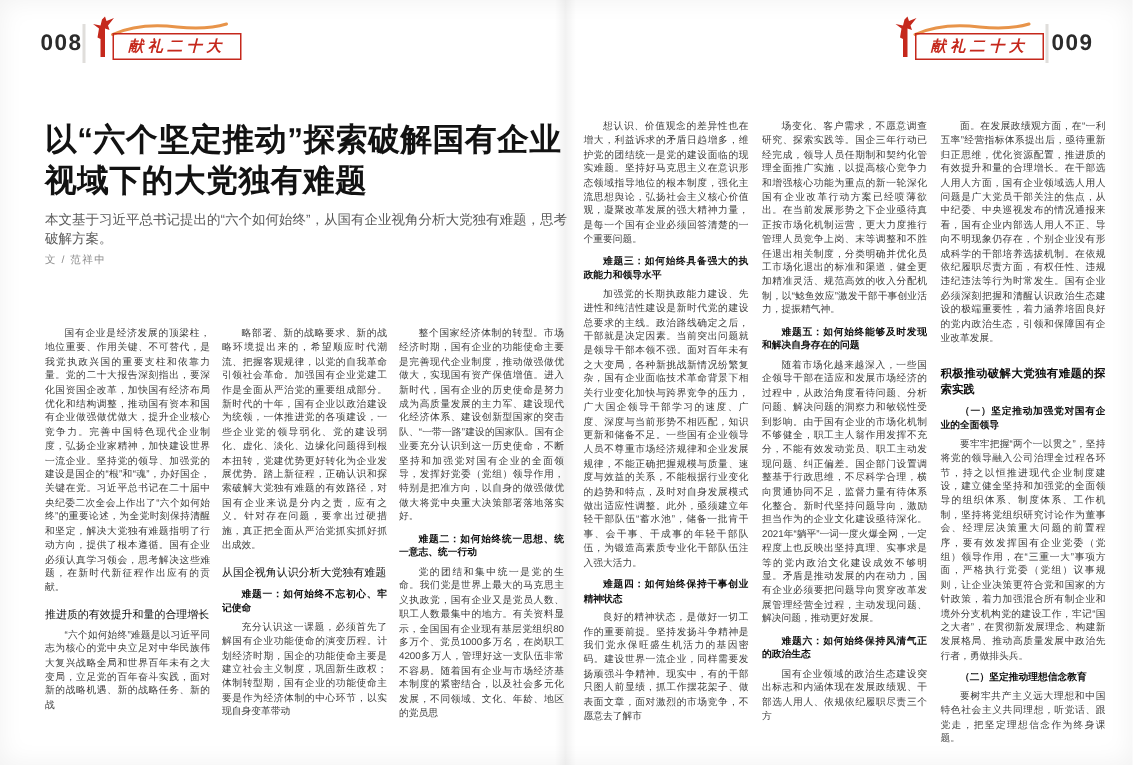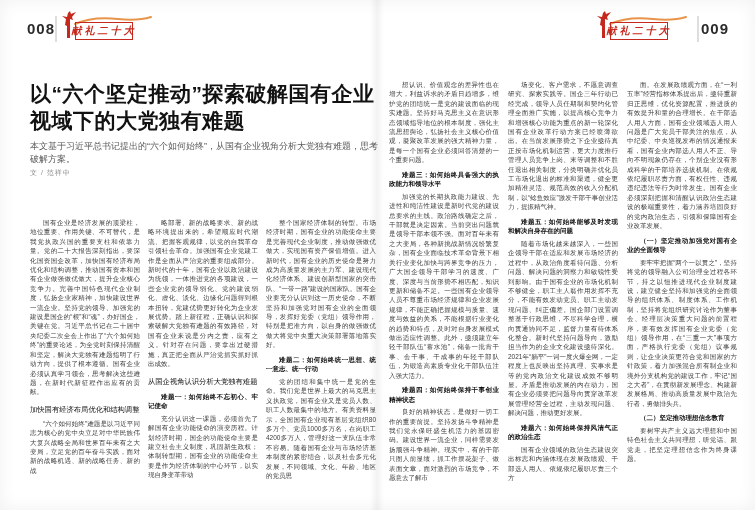--- a/index.html
+++ b/index.html
@@ -33,21 +33,21 @@
   .hdr-divider.left { left: 55px; }
   .hdr-divider.right { left: 697px; }
   .badge {
     position: absolute; top: 10px; width: 104px; height: 34px;
   }
   .badge.left { left: 61px; }
   .badge.right { left: 596px; }
   .badge .figure { position: absolute; left: 0; top: 0; }
   .badge .swoosh { position: absolute; left: 12px; top: 2px; }
   .badge .frame {
-    position: absolute; left: 14px; top: 12px; width: 58px; height: 18px;
+    position: absolute; left: 14px; top: 12px; width: 86px; height: 18px;
     border: 1px solid #d0492f;
     box-sizing: border-box;
     display: flex; align-items: center; justify-content: center;
   }
   .badge .frame span {
     font-family: "Liberation Serif", "DejaVu Serif", serif;
     font-style: italic; font-weight: bold;
     font-size: 10px; letter-spacing: 3px; color: #c5281c;
     white-space: nowrap;
   }
@@ -132,21 +132,21 @@
   </div>
   <div class="hdr-divider right"></div>
   <div class="pageno right">009</div>
 
   <h1 class="title" style="margin:0">以“六个坚定推动”探索破解国有企业视域下的大党独有难题</h1>
   <p class="abstract" style="margin:0">本文基于习近平总书记提出的“六个如何始终”，从国有企业视角分析大党独有难题，思考破解方案。</p>
   <div class="byline">文 / 范祥中</div>
 
   <div class="col lp c1">
       <div class="para">国有企业是经济发展的顶梁柱，地位重要、作用关键、不可替代，是我党执政兴国的重要支柱和依靠力量。党的二十大报告深刻指出，要深化国资国企改革，加快国有经济布局优化和结构调整，推动国有资本和国有企业做强做优做大，提升企业核心竞争力。完善中国特色现代企业制度，弘扬企业家精神，加快建设世界一流企业。坚持党的领导、加强党的建设是国企的“根”和“魂”，办好国企，关键在党。习近平总书记在二十届中央纪委二次全会上作出了“六个如何始终”的重要论述，为全党时刻保持清醒和坚定，解决大党独有难题指明了行动方向，提供了根本遵循。国有企业必须认真学习领会，思考解决这些难题，在新时代新征程作出应有的贡献。</div>
-      <div class="h-major">加快国有经济布局优化和结构调整</div>
+      <div class="h-major">推进质的有效提升和量的合理增长</div>
       <div class="para">“六个如何始终”难题是以习近平同志为核心的党中央立足对中华民族伟大复兴战略全局和世界百年未有之大变局，立足党的百年奋斗实践，面对新的战略机遇、新的战略任务、新的战</div>
     </div>
   <div class="col lp c2">
       <div class="para">略部署、新的战略要求、新的战略环境提出来的，希望顺应时代潮流、把握客观规律，以党的自我革命引领社会革命。加强国有企业党建工作是全面从严治党的重要组成部分。新时代的十年，国有企业以政治建设为统领，一体推进党的各项建设，一些企业党的领导弱化、党的建设弱化、虚化、淡化、边缘化问题得到根本扭转，党建优势更好转化为企业发展优势。踏上新征程，正确认识和探索破解大党独有难题的有效路径，对国有企业来说是分内之责，应有之义。针对存在问题，要拿出过硬措施，真正把全面从严治党抓实抓好抓出成效。</div>
       <div class="h-major">从国企视角认识分析大党独有难题</div>
       <div class="h-minor">难题一：如何始终不忘初心、牢记使命</div>
       <div class="para">充分认识这一课题，必须首先了解国有企业功能使命的演变历程。计划经济时期，国企的功能使命主要是建立社会主义制度，巩固新生政权；体制转型期，国有企业的功能使命主要是作为经济体制的中心环节，以实现自身变革带动</div>
     </div>
   <div class="col lp c3">
       <div class="para">整个国家经济体制的转型。市场经济时期，国有企业的功能使命主要是完善现代企业制度，推动做强做优做大，实现国有资产保值增值。进入新时代，国有企业的历史使命是努力成为高质量发展的主力军、建设现代化经济体系、建设创新型国家的突击队、“一带一路”建设的国家队。国有企业要充分认识到这一历史使命，不断坚持和加强党对国有企业的全面领导，发挥好党委（党组）领导作用，特别是把准方向，以自身的做强做优做大将党中央重大决策部署落地落实好。</div>
@@ -163,20 +163,21 @@
     </div>
   <div class="col rp c5">
       <div class="para">场变化、客户需求，不愿意调查研究、探索实践等。国企三年行动已经完成，领导人员任期制和契约化管理全面推广实施，以提高核心竞争力和增强核心功能为重点的新一轮深化国有企业改革行动方案已经喷薄欲出。在当前发展形势之下企业亟待真正按市场化机制运营，更大力度推行管理人员竞争上岗、末等调整和不胜任退出相关制度，分类明确并优化员工市场化退出的标准和渠道，健全更加精准灵活、规范高效的收入分配机制，以“鲶鱼效应”激发干部干事创业活力，提振精气神。</div>
       <div class="h-minor">难题五：如何始终能够及时发现和解决自身存在的问题</div>
       <div class="para">随着市场化越来越深入，一些国企领导干部在适应和发展市场经济的过程中，从政治角度看待问题、分析问题、解决问题的洞察力和敏锐性受到影响。由于国有企业的市场化机制不够健全，职工主人翁作用发挥不充分，不能有效发动党员、职工主动发现问题、纠正偏差。国企部门设置调整基于行政思维，不尽科学合理，横向贯通协同不足，监督力量有待体系化整合。新时代坚持问题导向，激励担当作为的企业文化建设亟待深化。2021年“躺平”一词一度火爆全网，一定程度上也反映出坚持真理、实事求是等的党内政治文化建设成效不够明显。矛盾是推动发展的内在动力，国有企业必须要把问题导向贯穿改革发展管理经营全过程，主动发现问题、解决问题，推动更好发展。</div>
       <div class="h-minor">难题六：如何始终保持风清气正的政治生态</div>
       <div class="para">国有企业领域的政治生态建设突出标志和内涵体现在发展政绩观、干部选人用人、依规依纪履职尽责三个方</div>
     </div>
   <div class="col rp c6">
       <div class="para">面。在发展政绩观方面，在“一利五率”经营指标体系提出后，亟待重新归正思维，优化资源配置，推进质的有效提升和量的合理增长。在干部选人用人方面，国有企业领域选人用人问题是广大党员干部关注的焦点，从中纪委、中央巡视发布的情况通报来看，国有企业内部选人用人不正、导向不明现象仍存在，个别企业没有形成科学的干部培养选拔机制。在依规依纪履职尽责方面，有权任性、违规违纪违法等行为时常发生。国有企业必须深刻把握和清醒认识政治生态建设的极端重要性，着力涵养培固良好的党内政治生态，引领和保障国有企业改革发展。</div>
+      <div class="h-section">积极推动破解大党独有难题的探索实践</div>
       <div class="h-minor">（一）坚定推动加强党对国有企业的全面领导</div>
       <div class="para">要牢牢把握“两个一以贯之”，坚持将党的领导融入公司治理全过程各环节，持之以恒推进现代企业制度建设，建立健全坚持和加强党的全面领导的组织体系、制度体系、工作机制，坚持将党组织研究讨论作为董事会、经理层决策重大问题的前置程序，要有效发挥国有企业党委（党组）领导作用，在“三重一大”事项方面，严格执行党委（党组）议事规则，让企业决策更符合党和国家的方针政策，着力加强混合所有制企业和境外分支机构党的建设工作，牢记“国之大者”，在贯彻新发展理念、构建新发展格局、推动高质量发展中政治先行者，勇做排头兵。</div>
       <div class="h-minor">（二）坚定推动理想信念教育</div>
       <div class="para">要树牢共产主义远大理想和中国特色社会主义共同理想，听党话、跟党走，把坚定理想信念作为终身课题。</div>
     </div>
 
   <div class="fold"></div>
 </div>
 
 </body></html>

